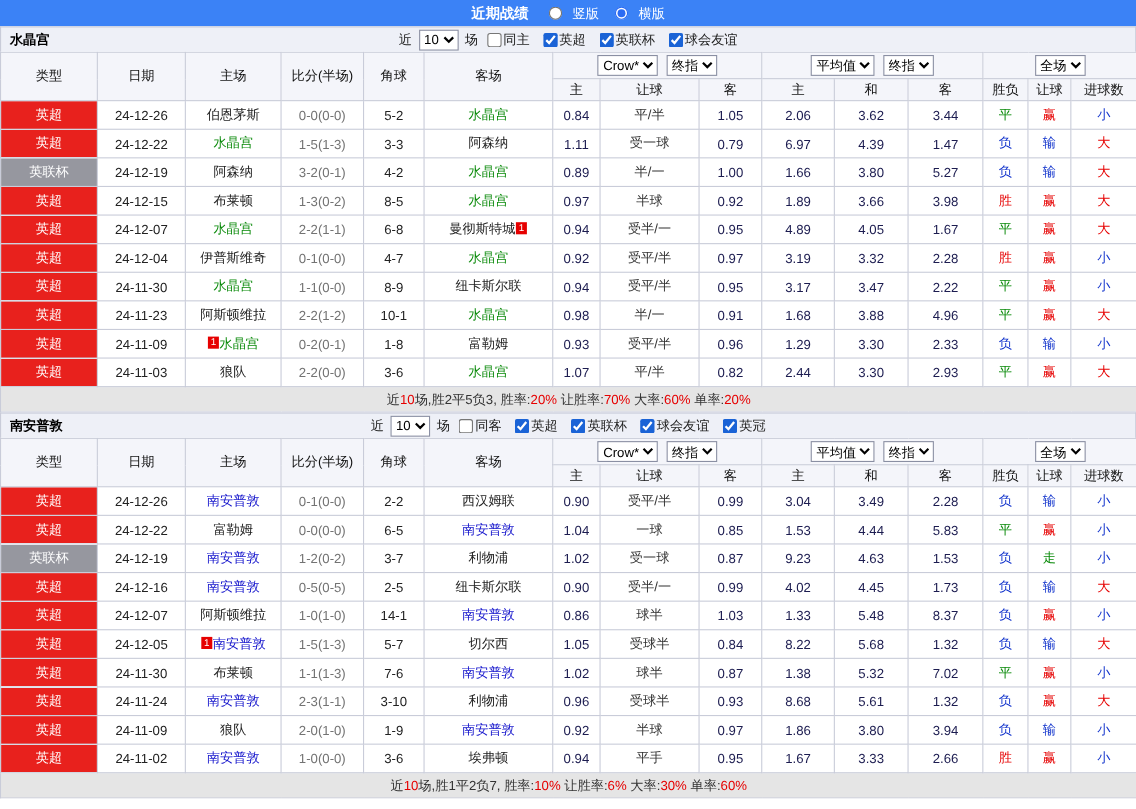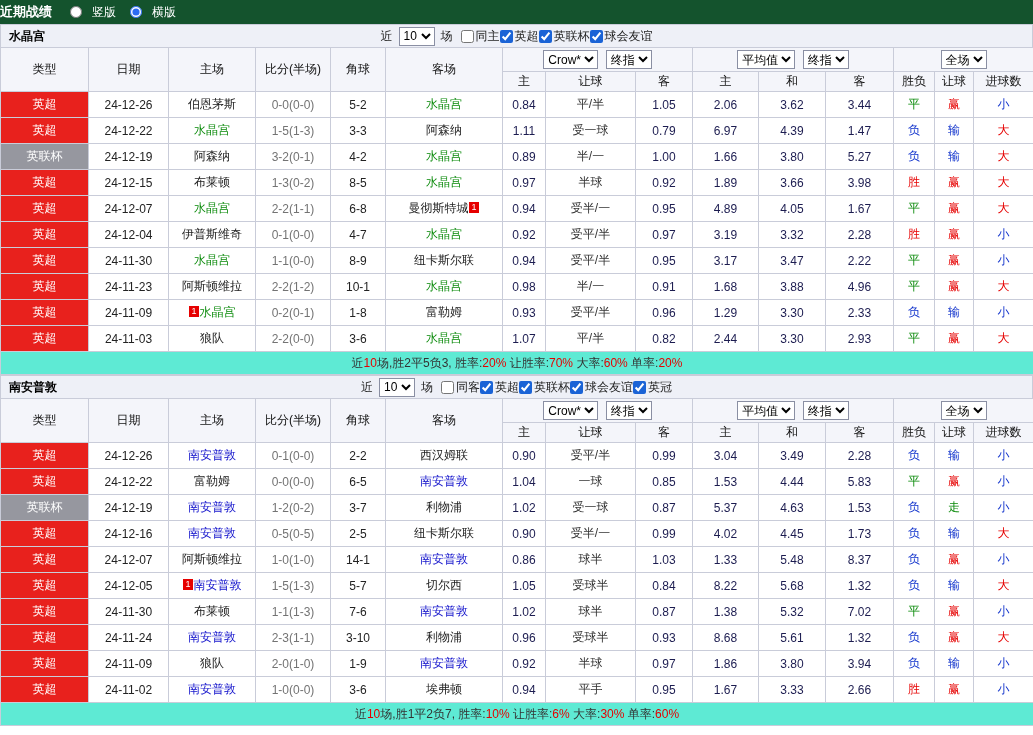--- a/index.html
+++ b/index.html
@@ -6,25 +6,25 @@
   html,body { margin:0; padding:0; }
   body {
     width:1033px;
     font-family:"Liberation Sans","DejaVu Sans",sans-serif;
     font-size:12px;
     color:#222;
     background:#fff;
   }
   .topbar {
     height:24px;
-    background:#14532d;
+    background:#3b82f6;
     color:#fff;
     display:flex;
     align-items:center;
-    justify-content:flex-start;
+    justify-content:center;
     gap:18px;
   }
   .topbar .title { font-weight:bold; font-size:13px; }
   .radio-group { display:flex; align-items:center; gap:14px; }
   .radio-group label { display:inline-flex; align-items:center; gap:10px; cursor:pointer; }
   input[type=radio] { accent-color:#2b6bf3; width:12px; height:12px; margin:0; }
   input[type=checkbox] { accent-color:#1a63d6; width:13px; height:13px; margin:0 2px 0 0; vertical-align:-2px; }
 
   .section-bar {
     height:23px;
@@ -32,21 +32,21 @@
     border:1px solid #c9ccd9;
     border-bottom:none;
     position:relative;
     display:flex;
     align-items:center;
     justify-content:center;
     gap:6px;
   }
   .team-name { position:absolute; left:8px; font-weight:bold; color:#000; font-size:12px; }
   .filter-controls { display:inline-flex; align-items:center; gap:4px; }
-  .cb-box { display:inline-flex; align-items:flex-start; gap:0; margin-left:4px; }
+  .cb-box { display:inline-flex; align-items:flex-start; gap:12px; margin-left:4px; }
   .cb-box label { display:inline-flex; align-items:center; cursor:pointer; }
 
   select {
     font-family:"Liberation Sans","DejaVu Sans",sans-serif;
     font-size:12px;
     height:19px;
     margin:0 2px;
     border:1px solid #8a8fa3;
     background:#fff;
   }
@@ -56,21 +56,21 @@
     border:1px solid #c9ccd9;
     text-align:center;
     padding:0 2px;
     overflow:hidden;
     white-space:nowrap;
   }
   thead th { background:#f4f5fa; font-weight:normal; color:#111; }
   thead tr.hr1 th { height:24px; }
   thead tr.hr2 th { height:20px; }
   tbody td { height:26px; background:#fff; }
-  tfoot td { height:23px; background:#5eead4; color:#333;text-align:center; }
+  tfoot td { height:23px; background:#e5e5e5; color:#333;text-align:center; }
 
   td.type { color:#fff; padding:0; }
   .type-red { background:#e8211d; }
   .type-gray { background:#96979f; }
   .score { color:#737373; }
   .odds { color:#1c1c50; }
   .hcp { color:#333; }
   .c-green { color:#0a8a0a; }
   .c-blue { color:#1414cc; }
   .r-red { color:#e60000; }
@@ -481,21 +481,21 @@
         <tr>
           <td class="type type-gray">英联杯</td>
           <td>24-12-19</td>
           <td class="c-blue"><span>南安普敦</span></td>
           <td class="score">1-2(0-2)</td>
           <td>3-7</td>
           <td class=""><span>利物浦</span></td>
           <td class="odds">1.02</td>
           <td class="hcp">受一球</td>
           <td class="odds">0.87</td>
-          <td class="odds">5.37</td>
+          <td class="odds">9.23</td>
           <td class="odds">4.63</td>
           <td class="odds">1.53</td>
           <td class="r-blue">负</td>
           <td class="r-green">走</td>
           <td class="r-blue">小</td>
         </tr>
         <tr>
           <td class="type type-red">英超</td>
           <td>24-12-16</td>
           <td class="c-blue"><span>南安普敦</span></td>

